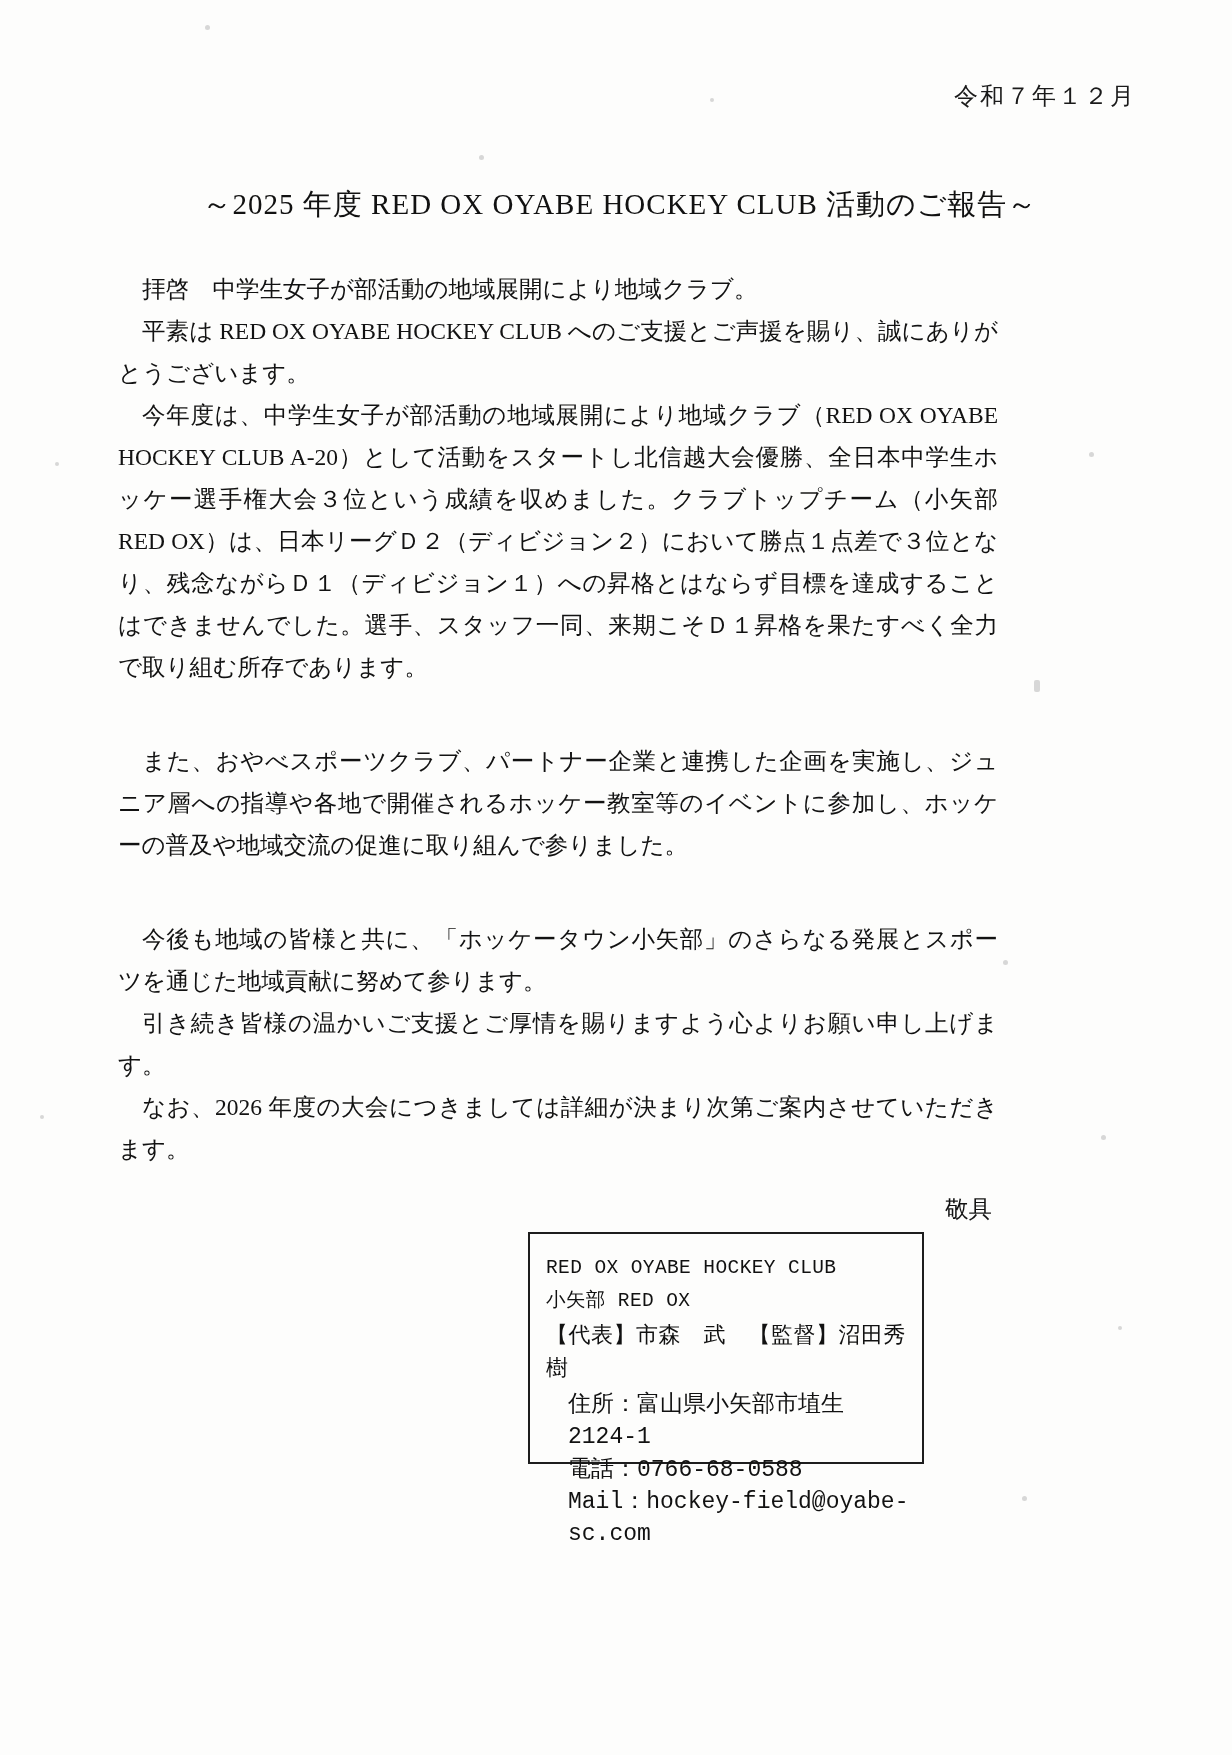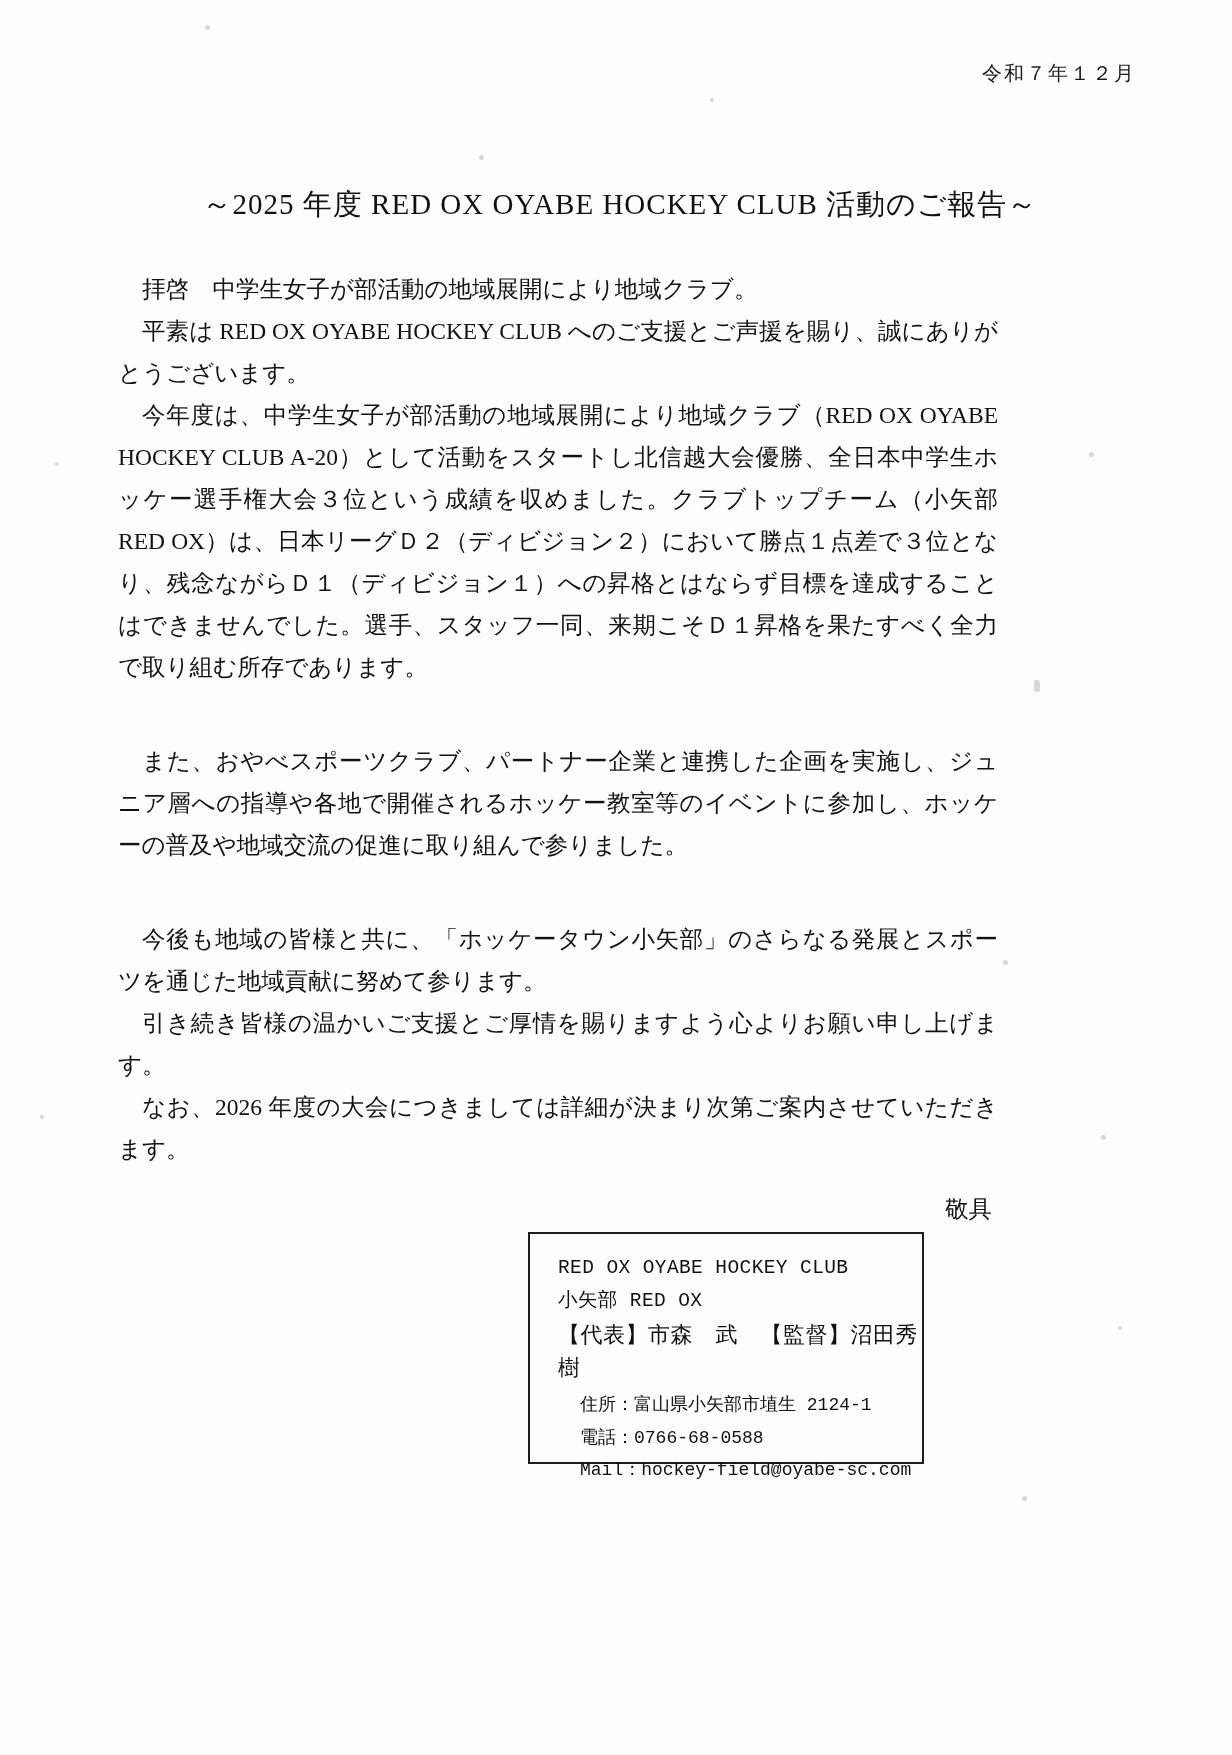--- a/index.html
+++ b/index.html
@@ -25,23 +25,23 @@
 
   .speck {
     position: absolute;
     background: #b8b8b8;
     border-radius: 50%;
     opacity: .55;
   }
 
   .date-line {
     position: absolute;
-    top: 60px;
+    top: 80px;
     right: 96px;
-    font-size: 20px;
+    font-size: 24px;
     letter-spacing: 2px;
     color: #1a1a1a;
     white-space: nowrap;
     margin-left: 24px;
   }
 
   .doc-title {
     position: absolute;
     top: 185px;
     left: 4px;
@@ -79,40 +79,40 @@
   }
 
   .signature-box {
     position: absolute;
     left: 528px;
     top: 1232px;
     width: 396px;
     height: 232px;
     border: 2px solid #1d1d1d;
     box-sizing: border-box;
-    padding: 18px 0 0 28px;
+    padding: 18px 0 0 16px;
     font-family: "Liberation Mono", "DejaVu Sans Mono", monospace;
     font-size: 19.5px;
     line-height: 33px;
     color: #111;
   }
   .signature-box .lead {
     font-family: "Liberation Mono", "DejaVu Sans Mono", monospace;
     letter-spacing: .4px;
   }
   .signature-box .rep {
     font-family: "Liberation Serif", "DejaVu Serif", serif;
     font-size: 22px;
     letter-spacing: .5px;
     margin-top: 0;
   }
   .signature-box .contact {
     margin-top: 4px;
     padding-left: 22px;
-    font-size: 18px;
+    font-size: 23px;
     line-height: 32px;
   }
   .signature-box .contact .jp {
     font-family: "Liberation Serif", "DejaVu Serif", serif;
   }
 </style>
 </head>
 <body>
 
 <div class="page">

